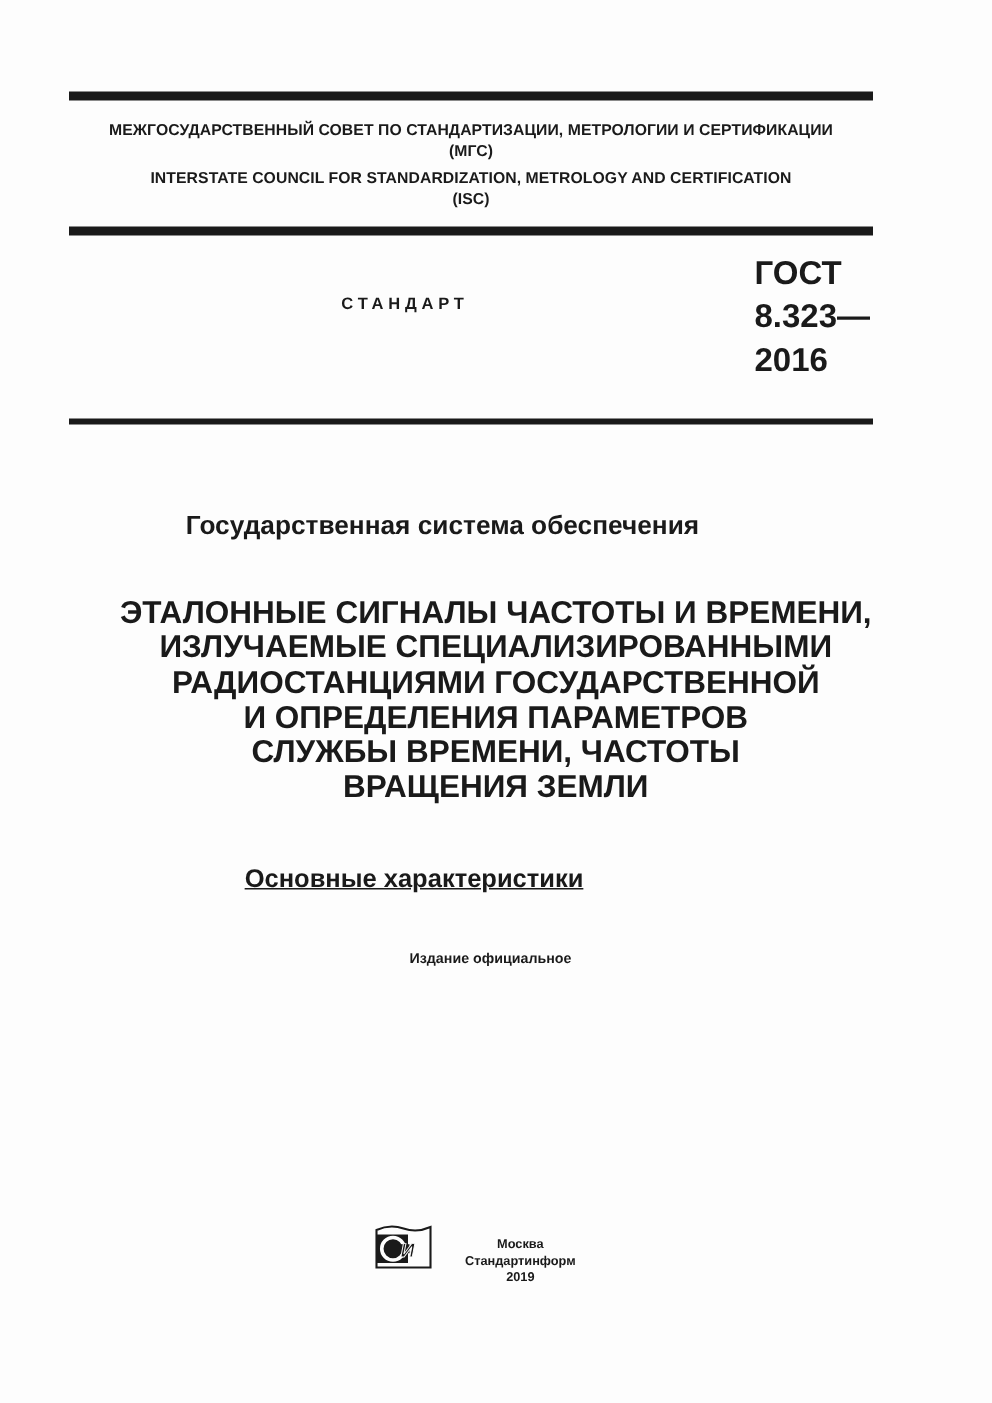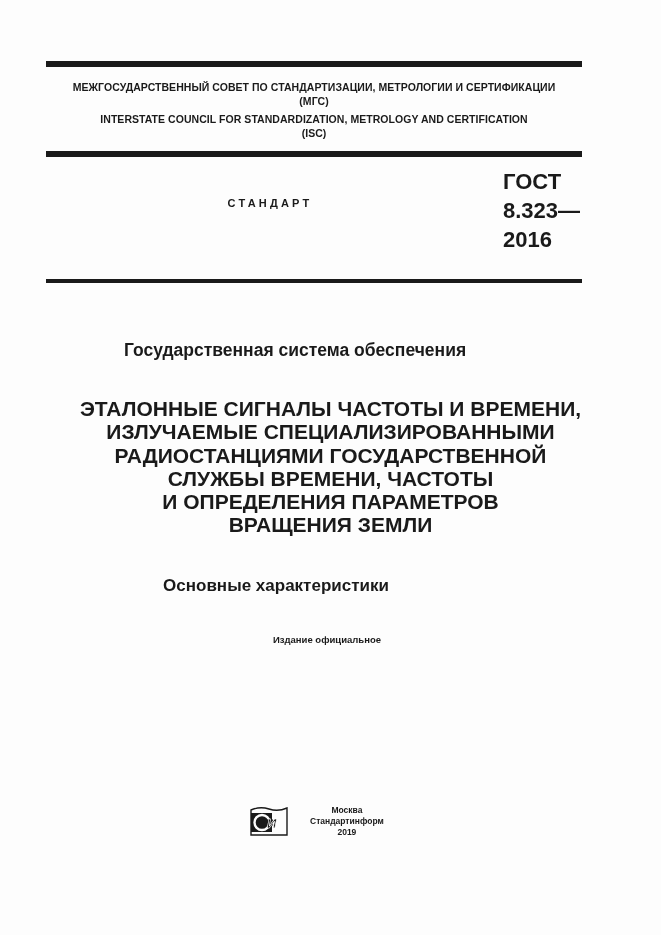--- a/index.html
+++ b/index.html
@@ -82,20 +82,21 @@
     .title div { white-space: nowrap; }
     .characteristics {
       position: absolute;
       left: 0;
       width: 552px;
       top: 576px;
       text-align: center;
       font-weight: bold;
       font-size: 17px;
       line-height: 20px;
+      text-decoration: underline;
     }
     .edition {
       position: absolute;
       left: 0;
       width: 654px;
       top: 634px;
       text-align: center;
       font-weight: bold;
       font-size: 9.5px;
       line-height: 12px;
@@ -112,20 +113,21 @@
       width: 42px;
       height: 34px;
       position: relative;
     }
     .pub-text {
       margin-left: 20px;
       text-align: center;
       font-weight: bold;
       font-size: 8.5px;
       line-height: 11px;
+      margin-top: 20px;
     }
   </style>
 </head>
 <body>
 
 <div class="bar bar-1"></div>
 
 <div class="council council-ru">
   <div>МЕЖГОСУДАРСТВЕННЫЙ СОВЕТ ПО СТАНДАРТИЗАЦИИ, МЕТРОЛОГИИ И СЕРТИФИКАЦИИ</div>
   <div>(МГС)</div>
@@ -151,22 +153,22 @@
 <div class="bar bar-3"></div>
 
 <div class="subtitle">
   <div>Государственная система обеспечения</div>
 </div>
 
 <div class="title">
   <div>ЭТАЛОННЫЕ СИГНАЛЫ ЧАСТОТЫ И ВРЕМЕНИ,</div>
   <div>ИЗЛУЧАЕМЫЕ СПЕЦИАЛИЗИРОВАННЫМИ</div>
   <div>РАДИОСТАНЦИЯМИ ГОСУДАРСТВЕННОЙ</div>
+  <div>И ОПРЕДЕЛЕНИЯ ПАРАМЕТРОВ</div>
   <div>СЛУЖБЫ ВРЕМЕНИ, ЧАСТОТЫ</div>
-  <div>И ОПРЕДЕЛЕНИЯ ПАРАМЕТРОВ</div>
   <div>ВРАЩЕНИЯ ЗЕМЛИ</div>
 </div>
 
 <div class="characteristics">Основные характеристики</div>
 
 <div class="edition">Издание официальное</div>
 
 <div class="publisher">
   <div class="logo">
     <svg width="42" height="34" viewBox="0 0 42 34" xmlns="http://www.w3.org/2000/svg">

